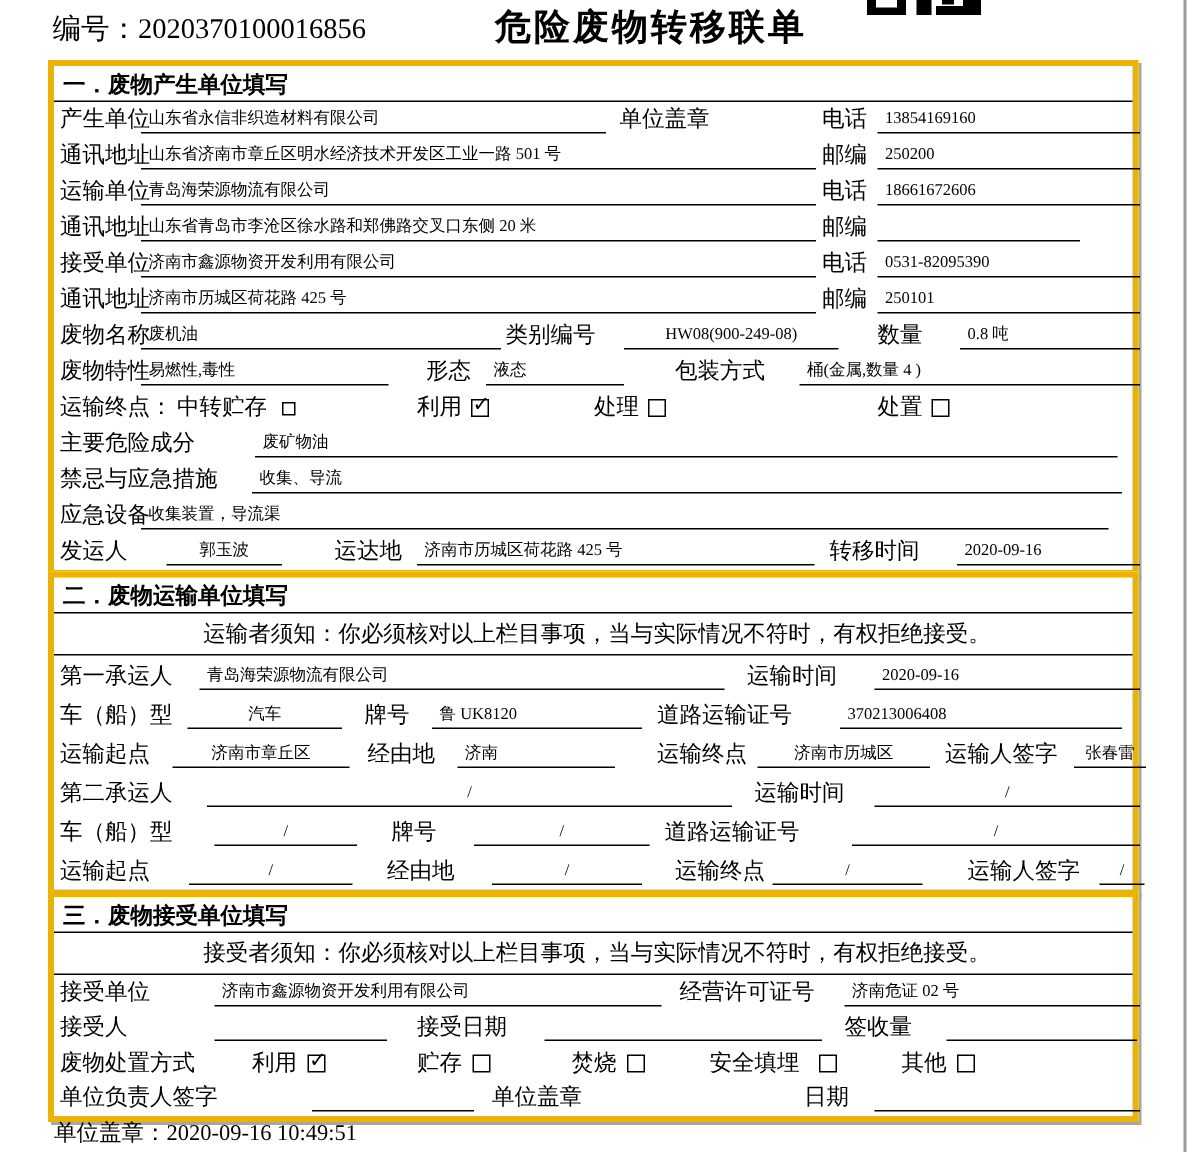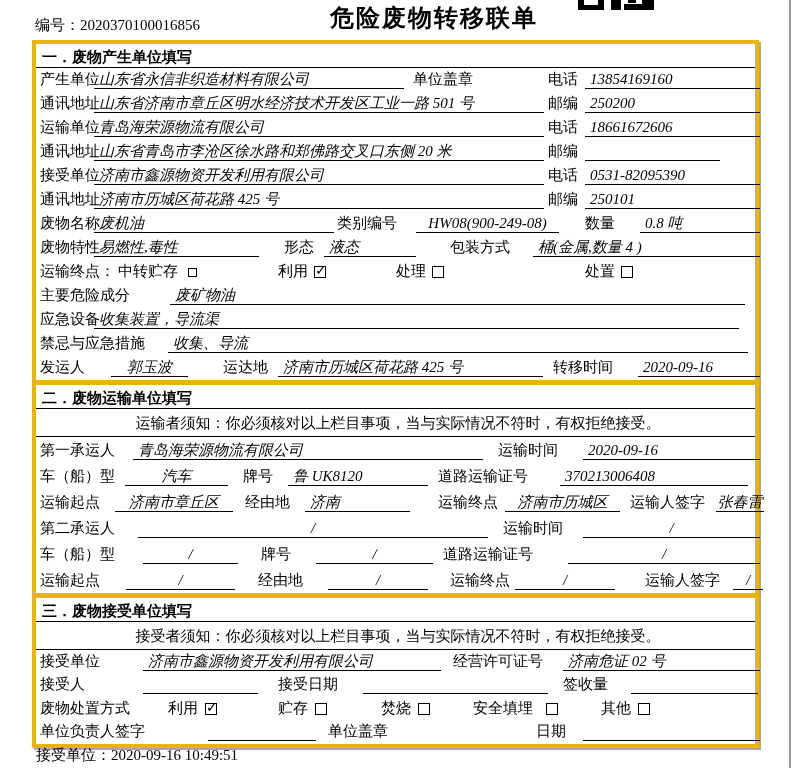--- a/index.html
+++ b/index.html
@@ -2,21 +2,21 @@
 <html><head>
 <meta charset="utf-8">
 <style>
   * { margin:0; padding:0; box-sizing:border-box; }
   html,body { background:#fff; }
   .page {
     position:relative; width:796px; height:768px; background:#ffffff;
     font-family:"Liberation Serif","DejaVu Serif",serif; color:#000;
     overflow:hidden;
   }
-  .serial { position:absolute; left:35px; top:16px; font-size:15px; white-space:nowrap; }
+  .serial { position:absolute; left:35px; top:6px; font-size:19px; white-space:nowrap; }
   .doc-title {
     position:absolute; left:330px; top:2px; width:230px;
     font-family:"Liberation Sans","DejaVu Sans",sans-serif;
     font-weight:bold; font-size:24px; letter-spacing:2px; white-space:nowrap;
   }
   .qr-frag { position:absolute; left:578px; top:0; width:76px; height:10px; }
   .page-edge { position:absolute; top:0; bottom:0; left:789px; width:2px; background:#9a9a9a; }
 
   .sec {
     position:absolute; left:32px; width:727px; background:#fff;
@@ -28,21 +28,21 @@
     font-weight:bold; font-size:15px; padding-left:6px; white-space:nowrap;
   }
   .note { height:28px; line-height:29px; border-bottom:1px solid #000; font-size:15px; padding-left:5px; white-space:nowrap;text-align:center; }
   .r { position:relative; }
   .s1 .r { height:24px; }
   .s2 .r { height:26px; }
   .s3 .r { height:23.5px; }
   .l { position:absolute; bottom:3px; font-size:15px; white-space:nowrap; }
   .f {
     position:absolute; bottom:3px; height:19px; line-height:19px;
-    border-bottom:1px solid #000; font-size:15px; text-align:center; white-space:nowrap;font-style:italic;
+    border-bottom:1px solid #000; font-size:11px; text-align:center; white-space:nowrap;
   }
   .fl { text-align:left; padding-left:5px; }
   .cb { position:absolute; bottom:6px; width:12px; height:12px; border:1px solid #000; }
   .cb.small { width:9px; height:9px; bottom:7px; }
   .cb .ck {
     position:absolute; left:0px; top:-4px; font-size:14px; line-height:14px;
     font-family:"DejaVu Sans",sans-serif;
   }
   .print-line { position:absolute; left:36px; top:746px; font-size:15px; white-space:nowrap; }
 </style>
@@ -141,27 +141,27 @@
       <span class="l" style="left:549px">处置</span>
       <span class="cb" style="left:585px"></span>
     </div>
 
     <div class="r">
       <span class="l" style="left:4px">主要危险成分</span>
       <span class="f fl" style="left:134px;width:575px">废矿物油</span>
     </div>
 
     <div class="r">
+      <span class="l" style="left:4px">禁忌与应急措施</span>
+      <span class="f fl" style="left:132px;width:580px">收集、导流</span>
+    </div>
+
+    <div class="r">
       <span class="l" style="left:4px">应急设备</span>
       <span class="f fl" style="left:58px;width:645px">收集装置，导流渠</span>
-    </div>
-
-    <div class="r">
-      <span class="l" style="left:4px">禁忌与应急措施</span>
-      <span class="f fl" style="left:132px;width:580px">收集、导流</span>
     </div>
 
     <div class="r">
       <span class="l" style="left:4px">发运人</span>
       <span class="f" style="left:75px;width:77px">郭玉波</span>
       <span class="l" style="left:187px">运达地</span>
       <span class="f fl" style="left:242px;width:265px">济南市历城区荷花路 425 号</span>
       <span class="l" style="left:517px">转移时间</span>
       <span class="f fl" style="left:602px;width:122px">2020-09-16</span>
     </div>
@@ -264,16 +264,16 @@
 
     <div class="r">
       <span class="l" style="left:4px">单位负责人签字</span>
       <span class="f" style="left:172px;width:108px"></span>
       <span class="l" style="left:292px">单位盖章</span>
       <span class="l" style="left:500px">日期</span>
       <span class="f" style="left:547px;width:177px"></span>
     </div>
   </div>
 
-  <div class="print-line"><span>接受单位：</span><span>2020-09-16 10:49:51</span></div>
+  <div class="print-line"><span>单位盖章：</span><span>2020-09-16 10:49:51</span></div>
 
   <div class="page-edge"></div>
 </div>
 
 </body></html>

